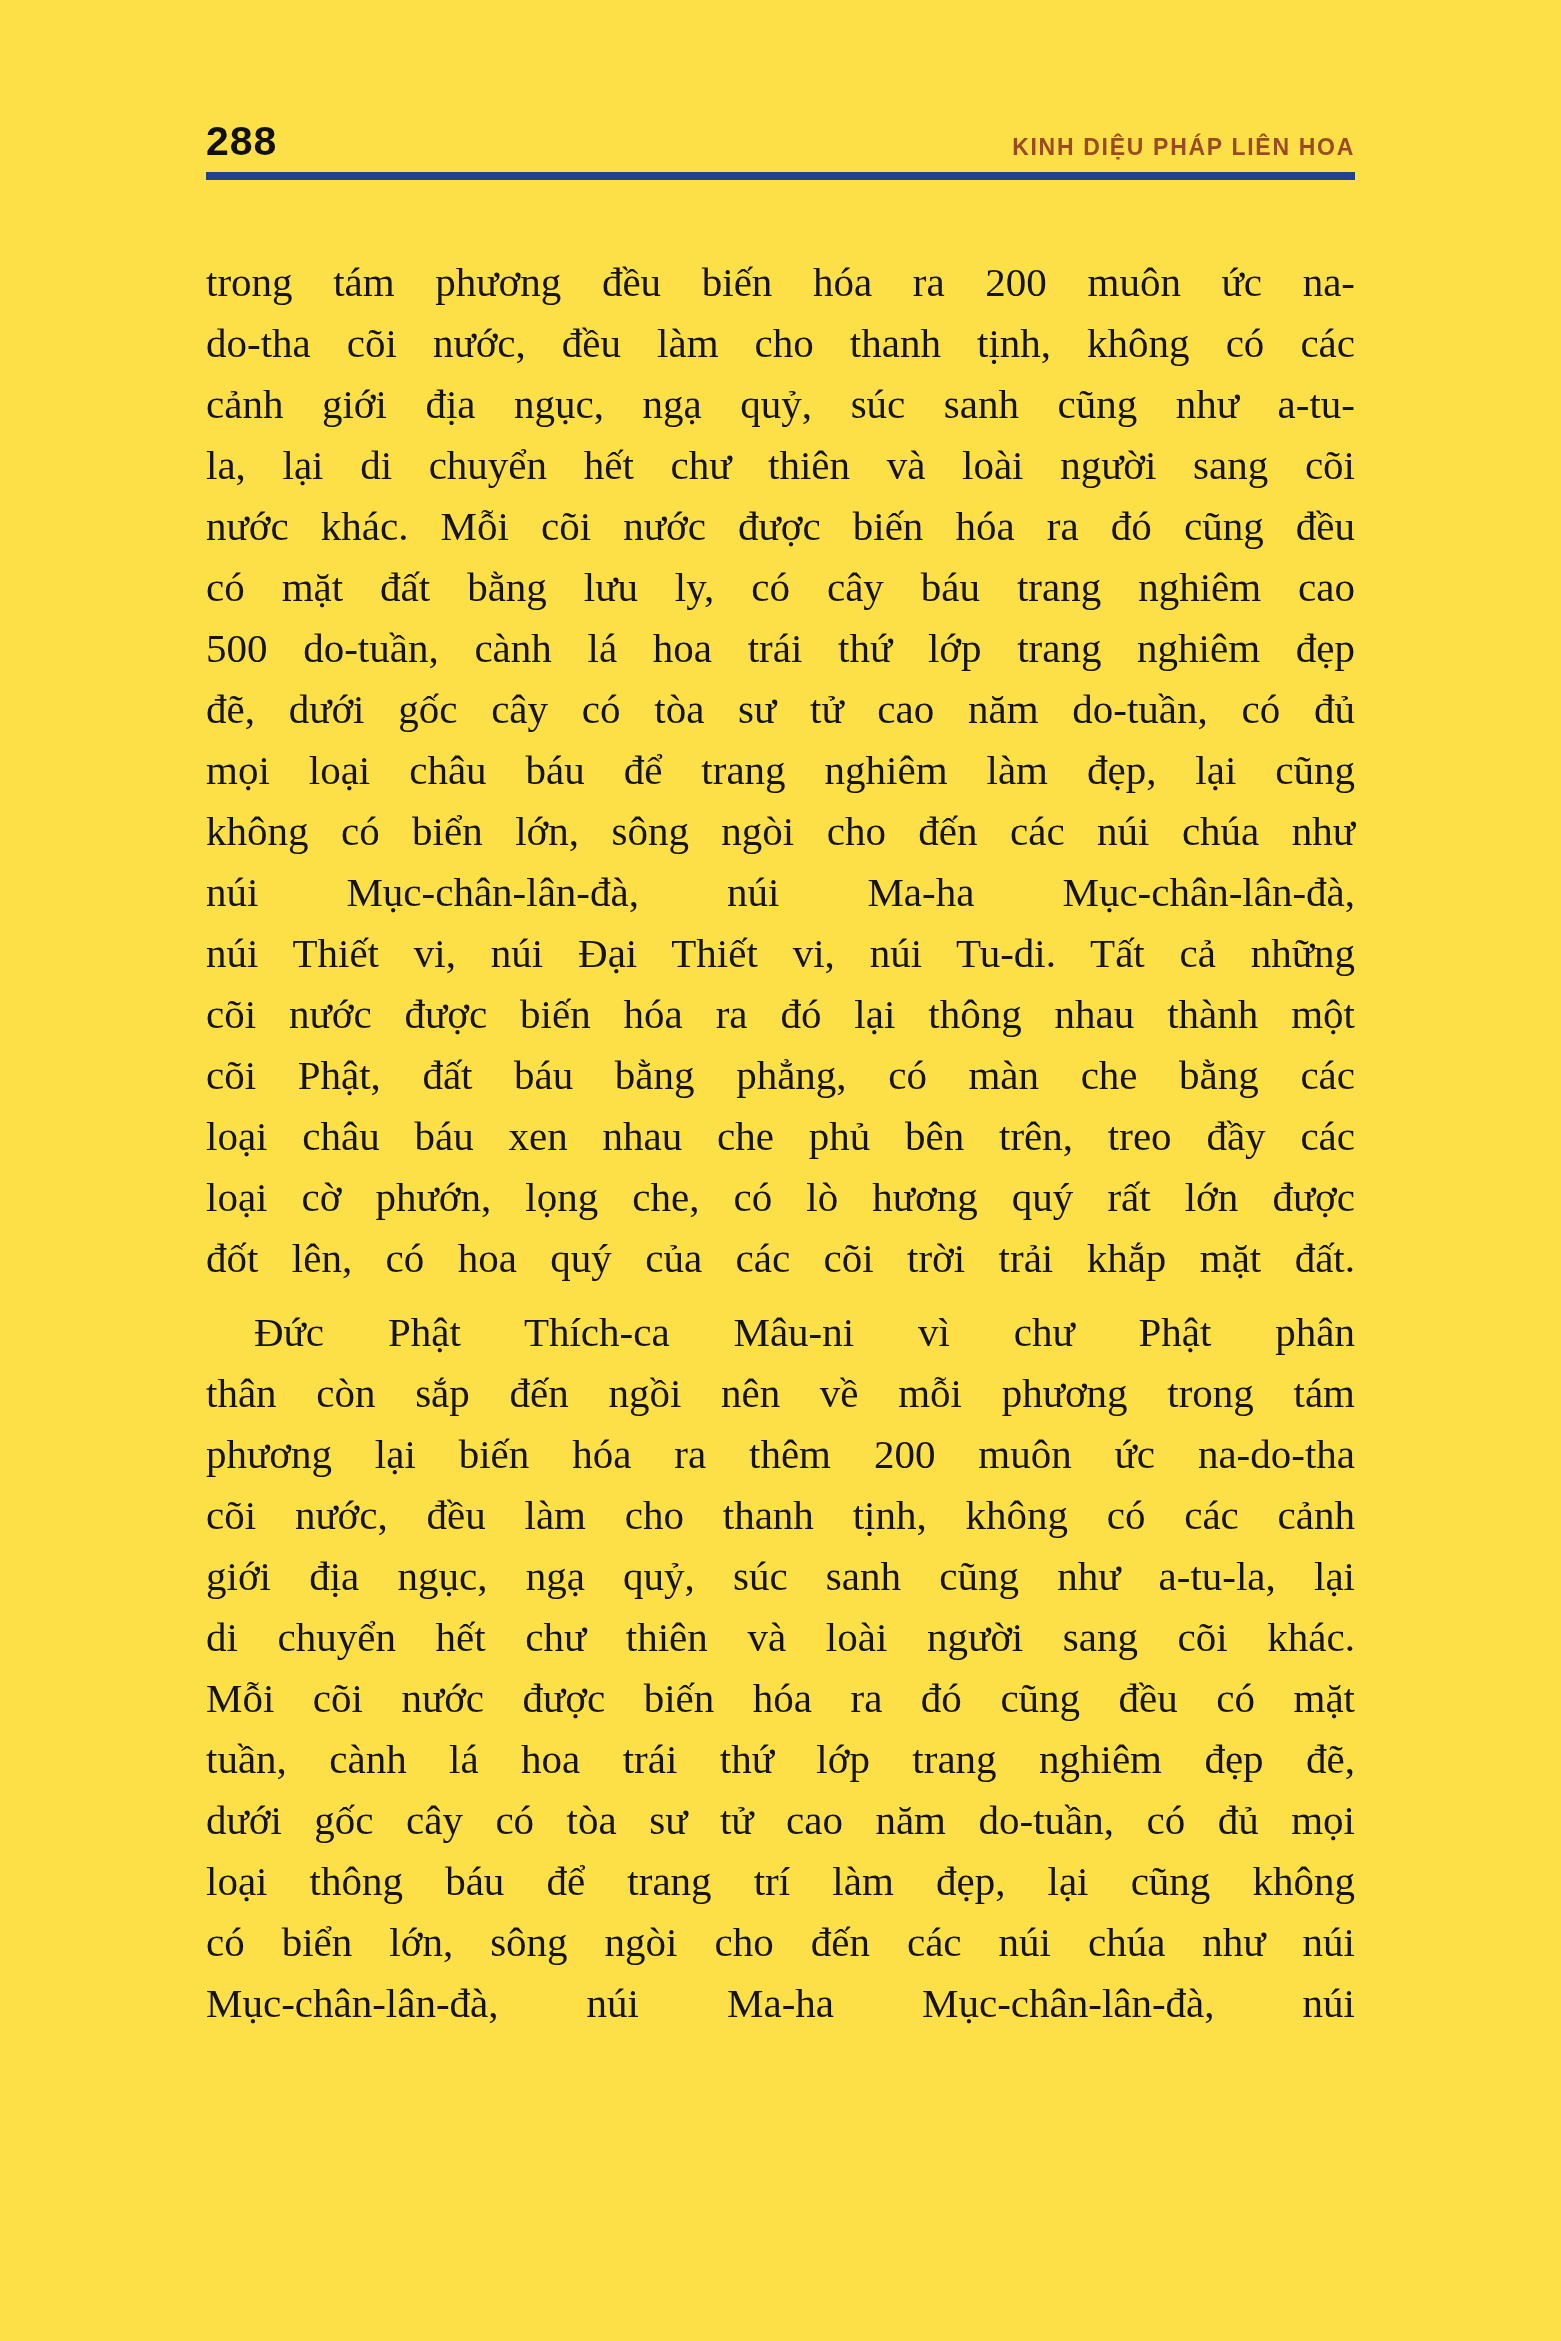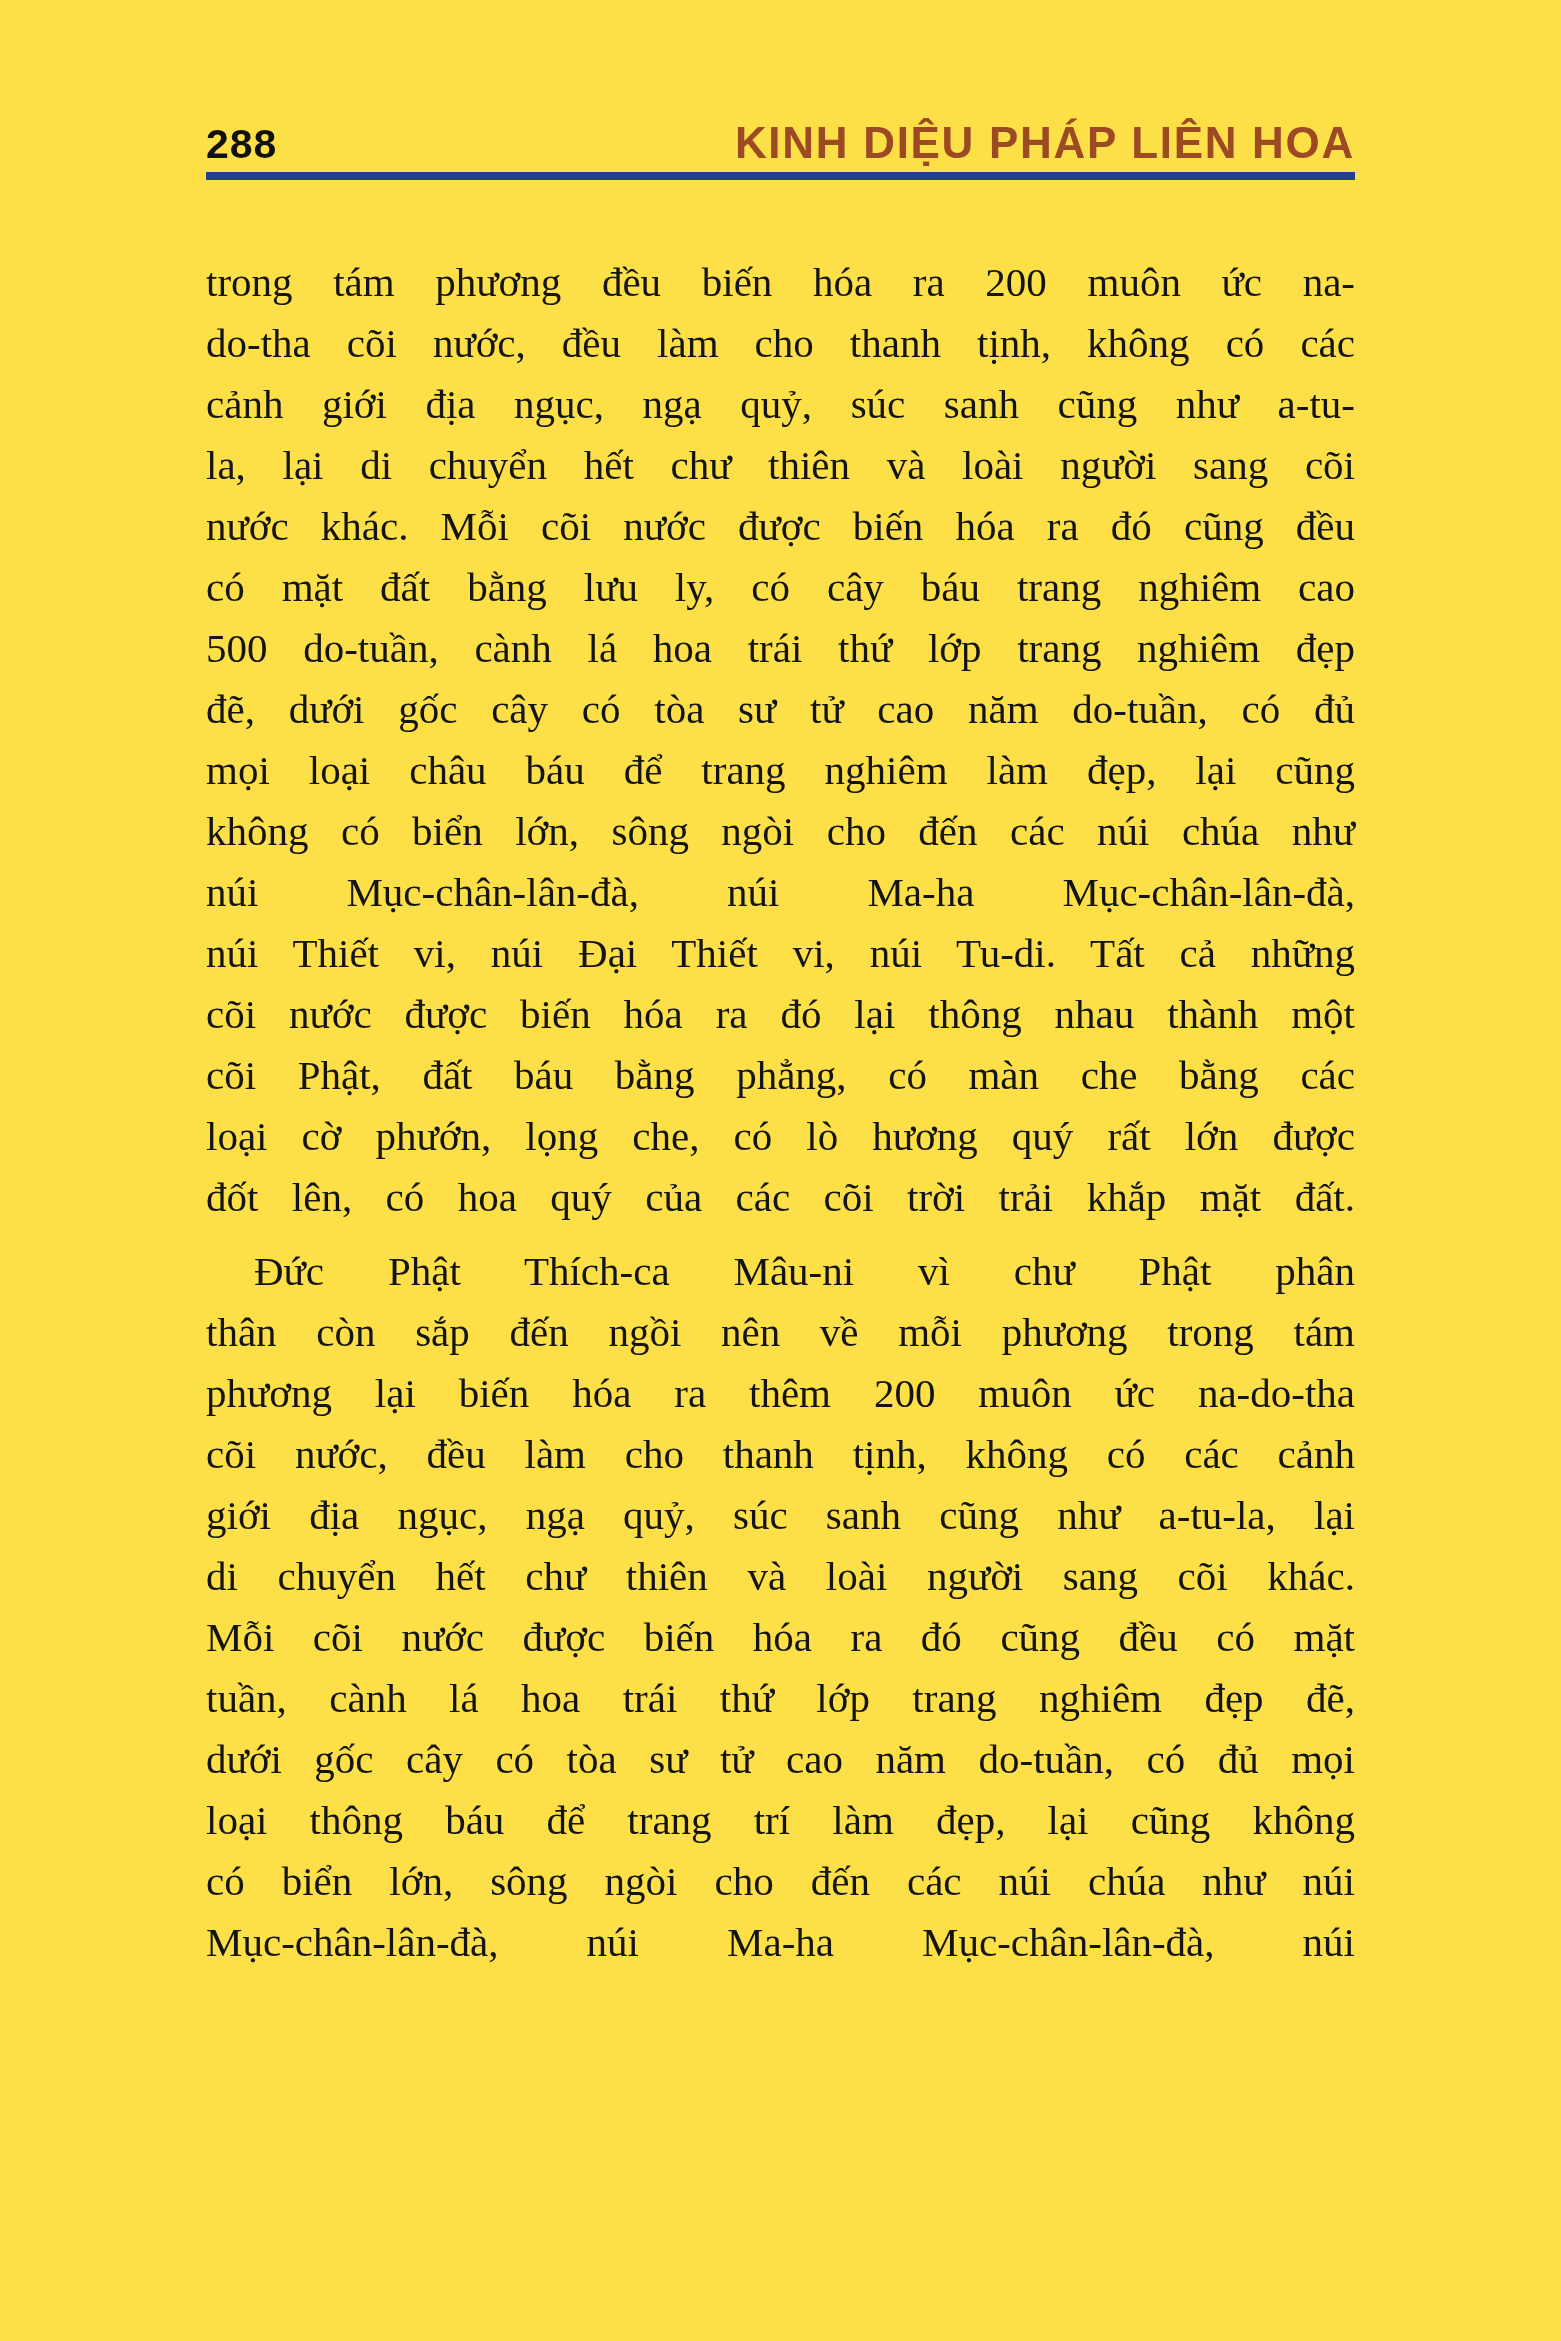--- a/index.html
+++ b/index.html
@@ -21,21 +21,21 @@
     align-items: baseline;
     font-family: "Liberation Sans", sans-serif;
     font-weight: 700;
   }
   .page-number {
     font-size: 41px;
     letter-spacing: 0.9px;
     color: #111111;
   }
   .running-title {
-    font-size: 44px;
+    font-size: 23px;
     letter-spacing: 1.7px;
     color: #9c4a24;
   }
   .header-rule {
     position: absolute;
     left: 206px;
     right: 206px;
     top: 172px;
     height: 7.8px;
     background: #21418f;
@@ -80,20 +80,21 @@
       <div class="line">nước khác. Mỗi cõi nước được biến hóa ra đó cũng đều</div>
       <div class="line">có mặt đất bằng lưu ly, có cây báu trang nghiêm cao</div>
       <div class="line">500 do-tuần, cành lá hoa trái thứ lớp trang nghiêm đẹp</div>
       <div class="line">đẽ, dưới gốc cây có tòa sư tử cao năm do-tuần, có đủ</div>
       <div class="line">mọi loại châu báu để trang nghiêm làm đẹp, lại cũng</div>
       <div class="line">không có biển lớn, sông ngòi cho đến các núi chúa như</div>
       <div class="line">núi Mục-chân-lân-đà, núi Ma-ha Mục-chân-lân-đà,</div>
       <div class="line">núi Thiết vi, núi Đại Thiết vi, núi Tu-di. Tất cả những</div>
       <div class="line">cõi nước được biến hóa ra đó lại thông nhau thành một</div>
       <div class="line">cõi Phật, đất báu bằng phẳng, có màn che bằng các</div>
+      <div class="line">loại châu báu xen nhau che phủ bên trên, treo đầy các</div>
       <div class="line">loại cờ phướn, lọng che, có lò hương quý rất lớn được</div>
       <div class="line">đốt lên, có hoa quý của các cõi trời trải khắp mặt đất.</div>
     </div>
 
     <div class="paragraph-2">
       <div class="line indent">Đức Phật Thích-ca Mâu-ni vì chư Phật phân</div>
       <div class="line">thân còn sắp đến ngồi nên về mỗi phương trong tám</div>
       <div class="line">phương lại biến hóa ra thêm 200 muôn ức na-do-tha</div>
       <div class="line">cõi nước, đều làm cho thanh tịnh, không có các cảnh</div>
       <div class="line">giới địa ngục, ngạ quỷ, súc sanh cũng như a-tu-la, lại</div>

